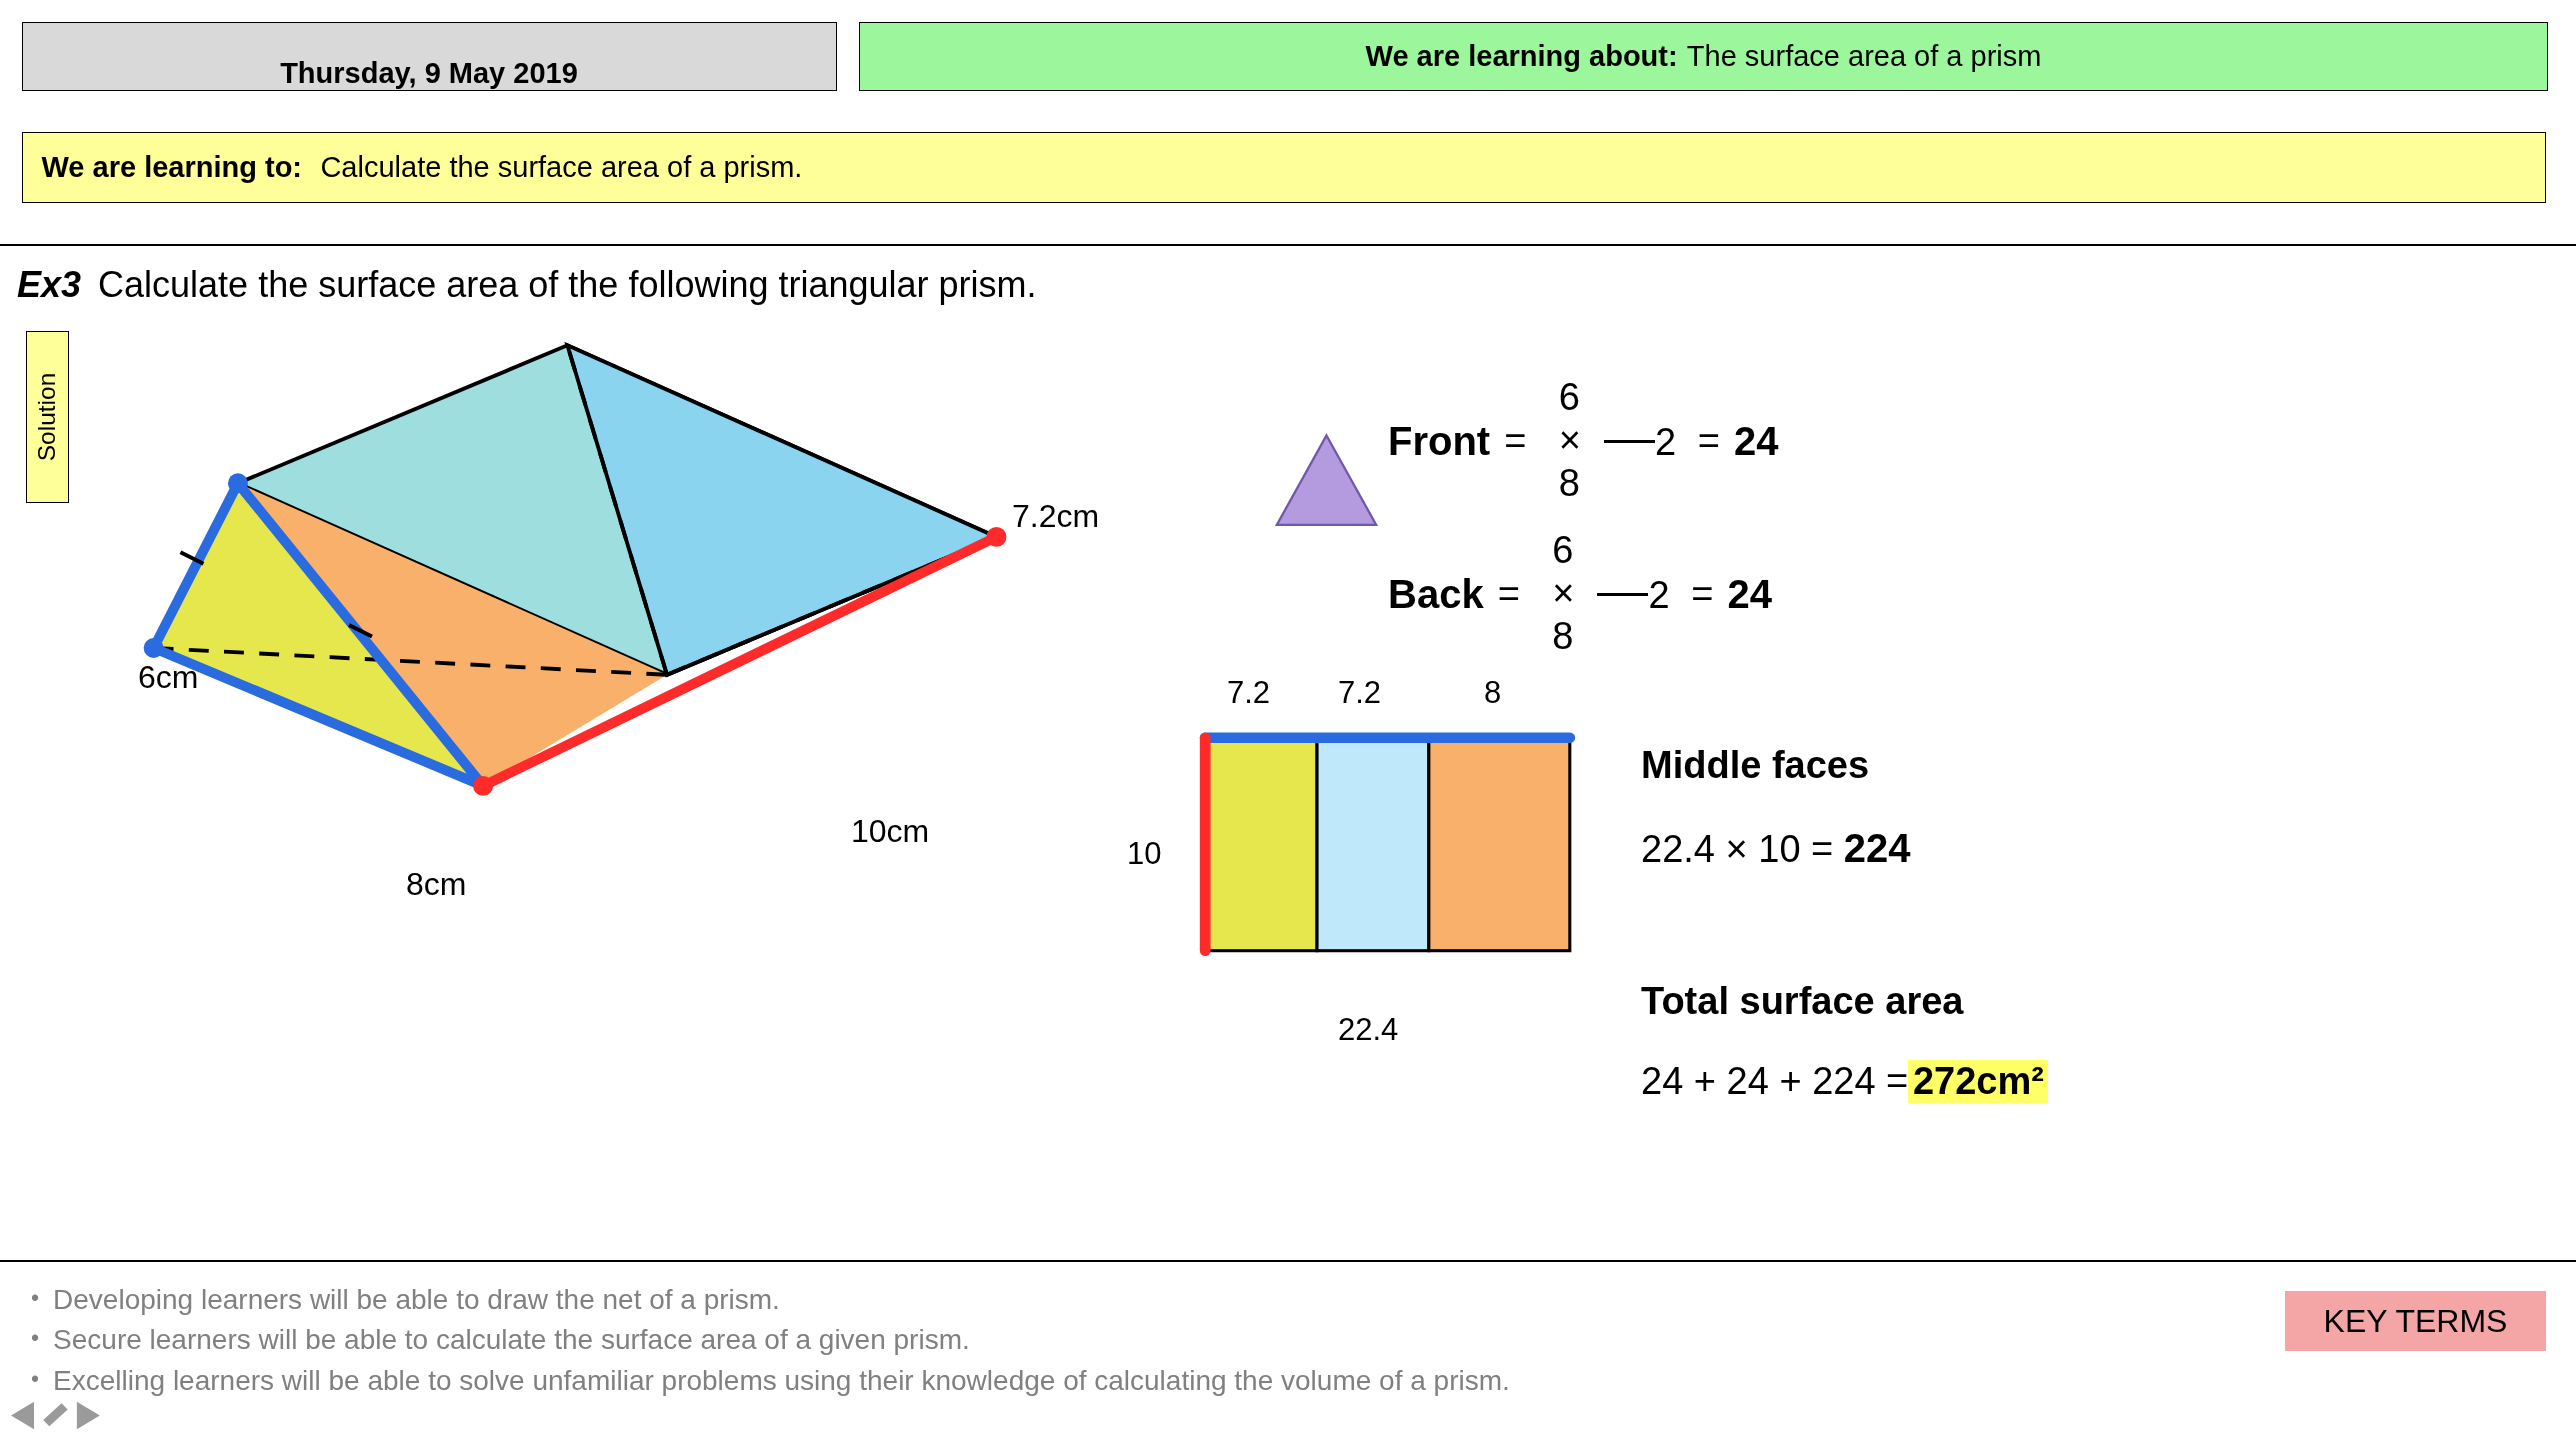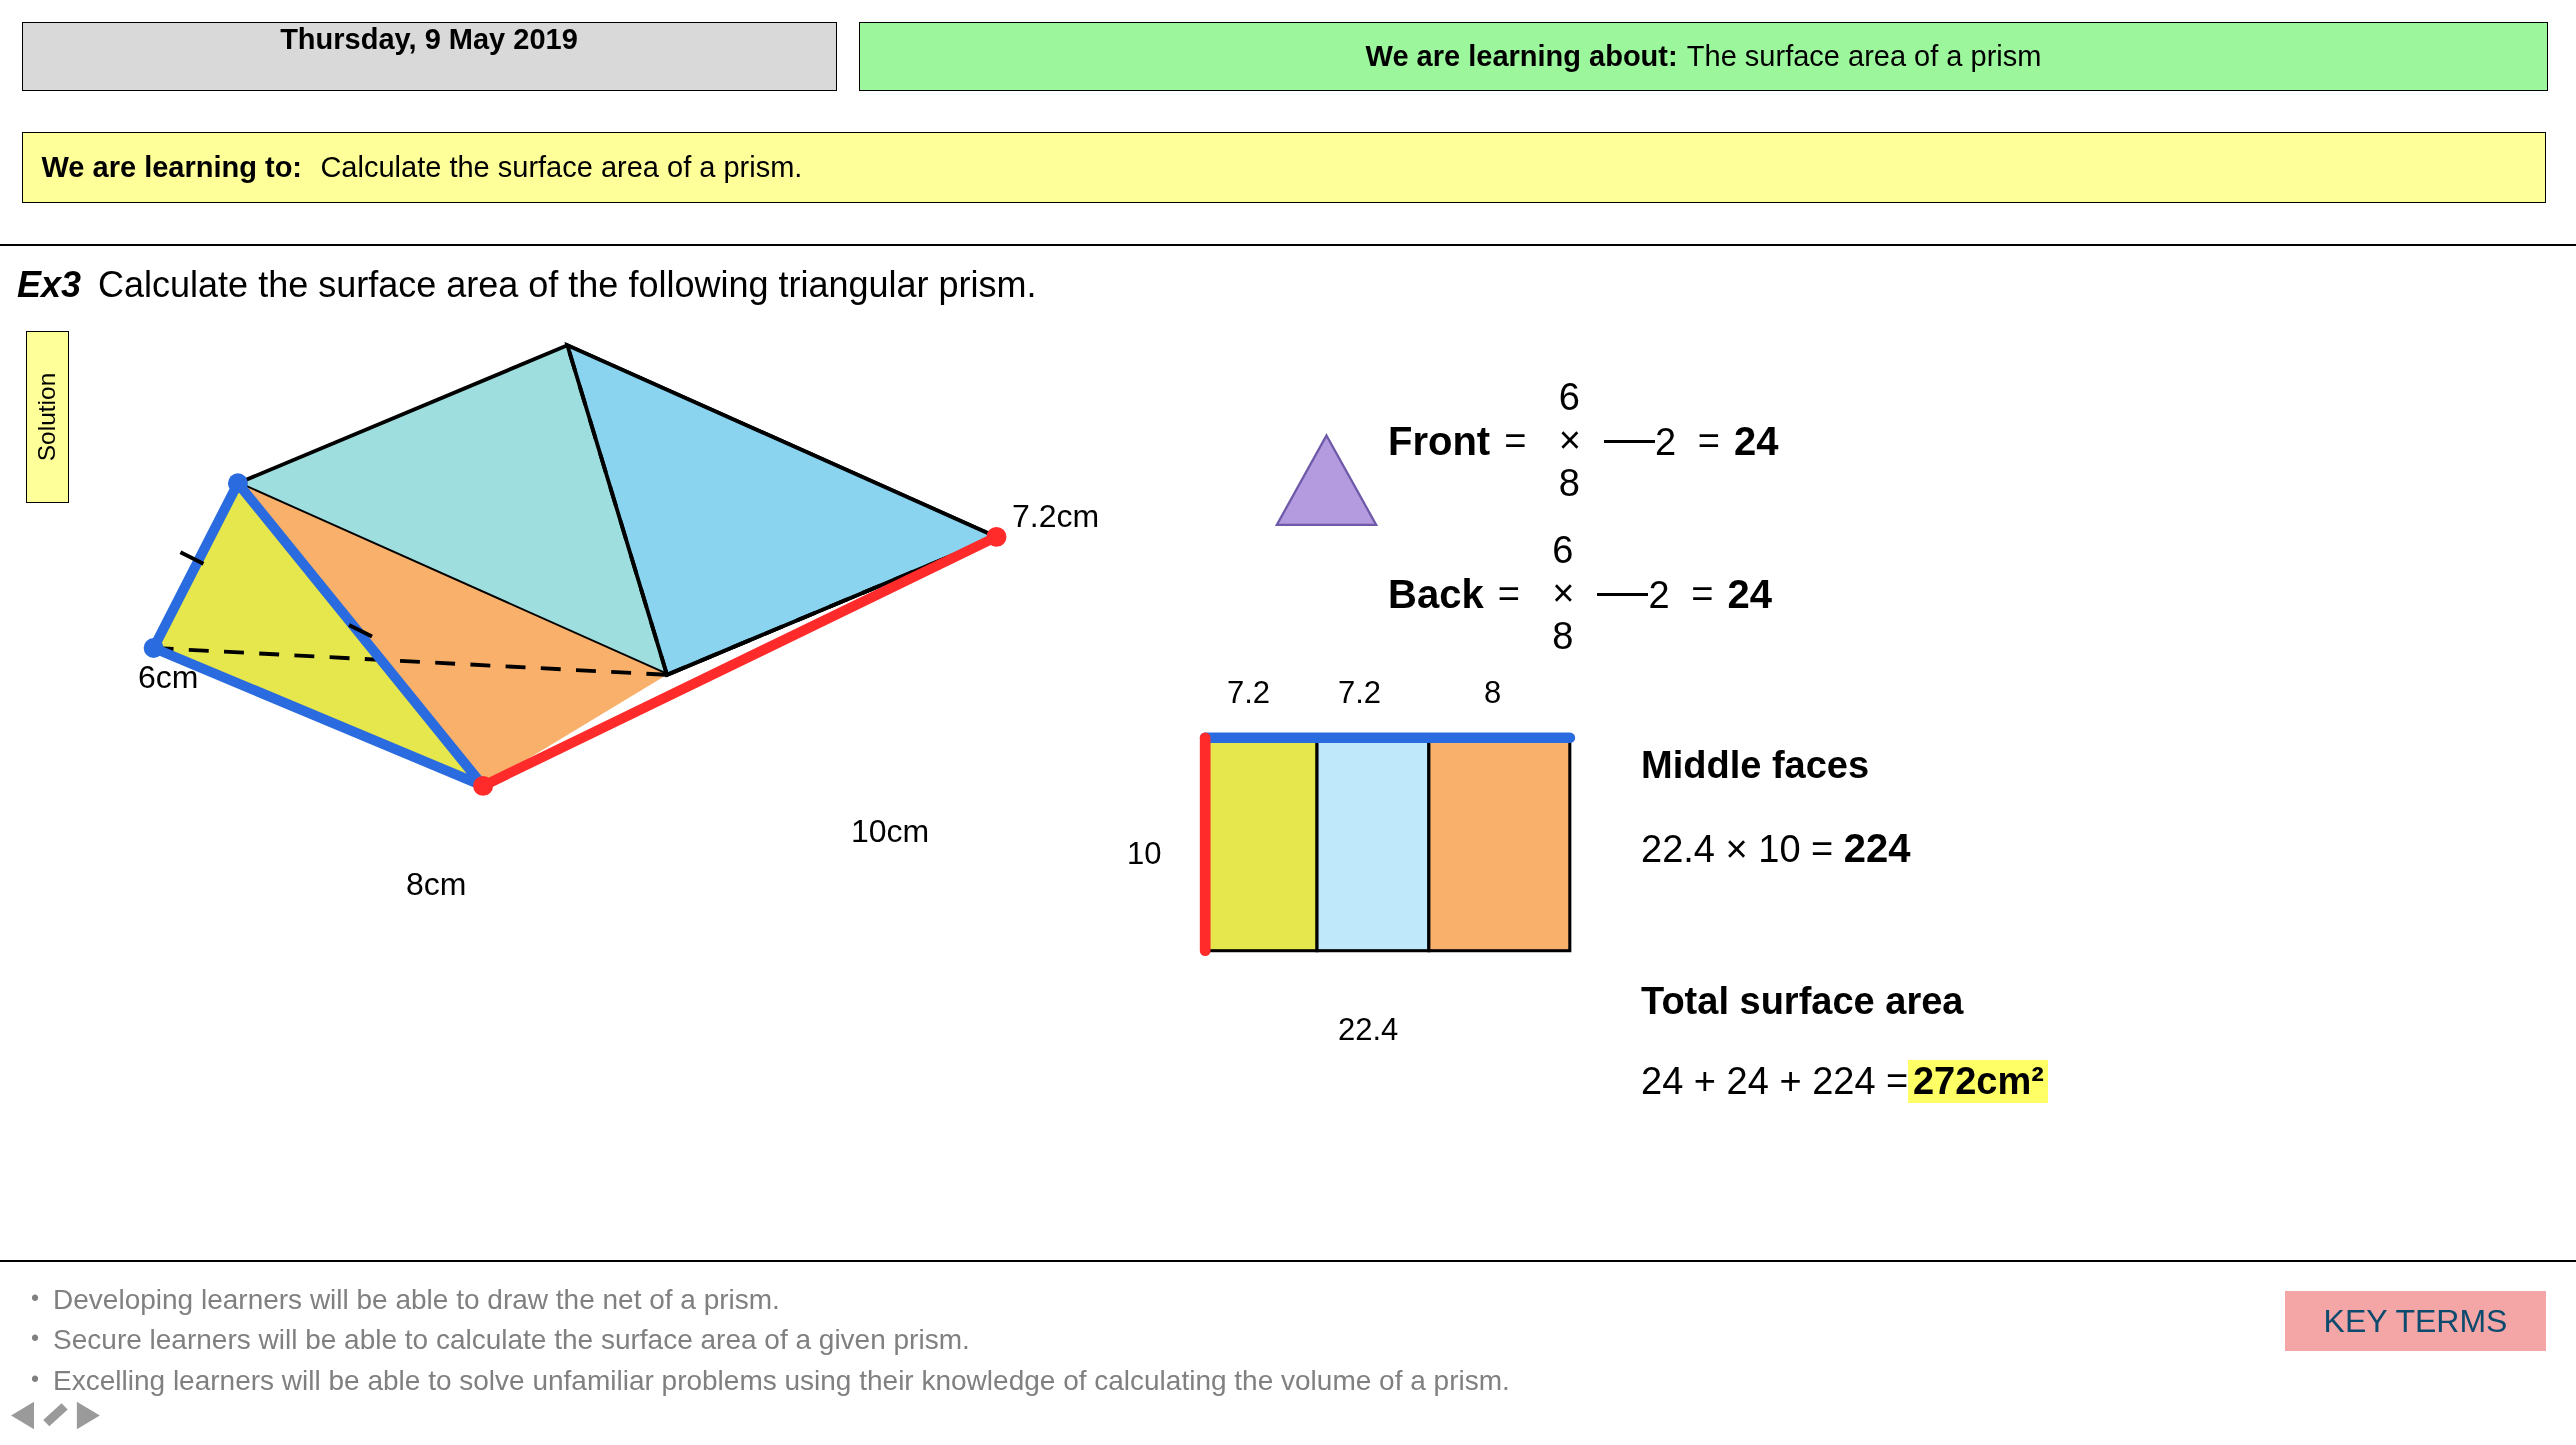--- a/index.html
+++ b/index.html
@@ -10,21 +10,21 @@
     color:#000;
     position:relative;
     overflow:hidden;
   }
   .abs{position:absolute;}
 
   
   #date-bar{
     left:21.5px;top:21.5px;width:813px;height:67px;
     background:#d9d9d9;border:1.5px solid #000;
-    display:flex;align-items:flex-start;justify-content:center;
+    display:flex;align-items:flex-end;justify-content:center;
     font-size:29px;font-weight:bold;
   }
   #learning-about-bar{
     left:859px;top:21.5px;width:1687px;height:67px;
     background:#9cf79c;border:1.5px solid #000;
     display:flex;align-items:center;justify-content:center;
     font-size:29px;
   }
   #learning-about-bar .lbl{font-weight:bold;margin-right:9.2px;}
   #learning-to-bar{
@@ -90,21 +90,21 @@
   #total-answer{background:#ffff66;font-weight:bold;padding:0 4.6px;}
 
   
   #footer-list{left:31px;top:1282px;width:2147px;color:#808080;font-size:28px;line-height:1.28;}
   #footer-list div{display:flex;align-items:flex-start;margin-bottom:4.6px;}
   #footer-list .bullet{margin-right:14px;font-size:23px;line-height:1.45;}
 
   #key-terms{
     left:2285px;top:1291px;width:261px;height:60px;
     background:#f4a6a6;display:flex;align-items:center;justify-content:center;
-    font-size:32px;color:#0c4a6e;
+    font-size:32px;color:#000000;
   }
 
   #nav-arrows{left:7.7px;top:1394px;width:176px;height:43px;}
 </style>
 </head>
 <body>
 
 <div class="abs" id="date-bar">
   <span>Thursday, 9 May 2019</span>
 </div>

